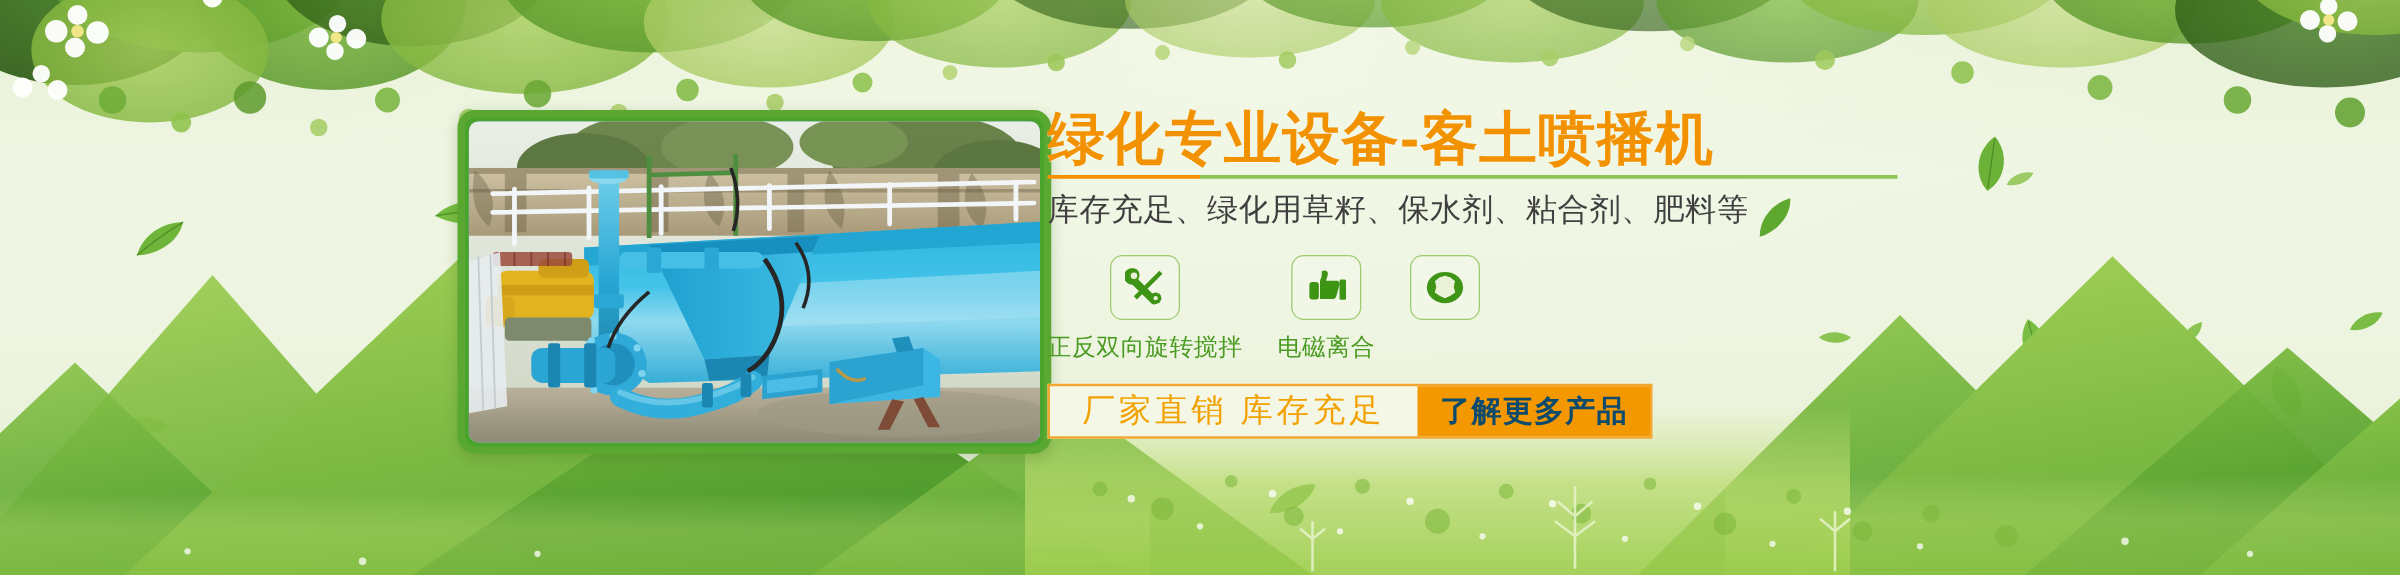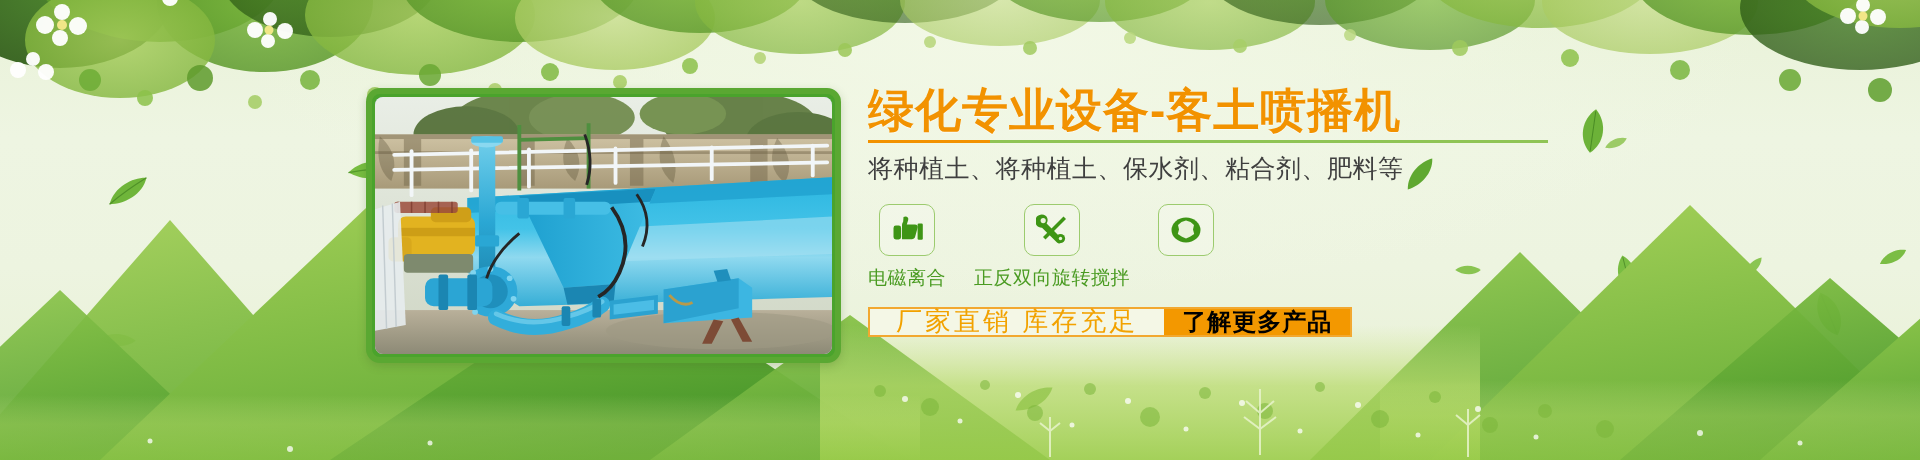--- a/index.html
+++ b/index.html
@@ -84,21 +84,21 @@
     inset: 3px;
     border-radius: 8px;
     overflow: hidden;
     background: #7fa9b8;
   }
   .photo-svg { display: block; width: 100%; height: 100%; }
 
   
   .content {
     position: absolute;
-    left: 868px;
+    left: 838px;
     top: 86px;
     width: 800px;
   }
 
   .headline {
     font-size: 46px;
     line-height: 1.05;
     font-weight: bold;
     color: #f29200;
     letter-spacing: 1px;
@@ -153,38 +153,38 @@
     letter-spacing: 0.5px;
   }
 
   
   .cta {
     margin-top: 16px;
     display: inline-flex;
     align-items: stretch;
     border: 2px solid #f2a830;
     background: #f4f7e6;
-    height: 30px;
+    height: 44px;
     box-sizing: border-box;
   }
   .cta-slogan {
     display: flex;
     align-items: center;
     padding: 0 26px;
     font-size: 26px;
     color: #f2a200;
     letter-spacing: 3px;
     white-space: nowrap;
   }
   .cta-button {
     display: flex;
     align-items: center;
     padding: 0 18px;
     background: #f39800;
-    color: #000000;
+    color: #0c4a6e;
     font-size: 24px;
     font-weight: bold;
     letter-spacing: 1px;
     white-space: nowrap;
     cursor: pointer;
   }
 </style>
 </head>
 <body>
 
@@ -612,57 +612,57 @@
     </div>
   </div>
 
   <div class="content">
 
     <div class="headline">绿化专业设备-客土喷播机</div>
 
     <div class="headline-rule"></div>
 
     <div class="subtitle">
-      <div>将种植土、将种植土、保水剂、粘合剂、肥料等</div>
+      <div>库存充足、绿化用草籽、保水剂、粘合剂、肥料等</div>
     </div>
 
     
     <div class="features">
+
+      <div class="feature">
+        <div class="feature-icon">
+          <svg width="32" height="32" viewBox="0 0 32 32">
+
+            <path d="M10.5,2.5 a6.6,6.6 0 1,0 -4.5,11.2 L21,28.5 a3,3 0 0,0 4.3,-4.3 L10.6,9.5
+                     a6.6,6.6 0 0,0 -0.1,-7 Z" fill="#3e9515" transform="rotate(0 16 16)"></path>
+            <circle cx="7.2" cy="6.6" r="2.6" fill="#eaf3da"></circle>
+
+            <path d="M27.5,2.5 L30,5 L13.5,21.5 L9.5,25.5 L7,23 L11,19 Z" fill="#3e9515"></path>
+            <circle cx="24.5" cy="24.5" r="4.6" fill="#3e9515"></circle>
+            <circle cx="24.5" cy="24.5" r="1.7" fill="#eaf3da"></circle>
+          </svg>
+        </div>
+        <div class="feature-label">正反双向旋转搅拌</div>
+      </div>
 
       <div class="feature">
         <div class="feature-icon">
           <svg width="34" height="30" viewBox="0 0 34 30">
             <path d="M13.5,2 C16,0.5 19,2 18.2,5 L16.8,9.5 L25,9.5 C27,9.5 28.2,11 27.6,12.8
                      L25.2,21.5 C24.8,23.2 23.4,24.2 21.8,24.2 L12,24.2 L12,10.5
                      C12,9 12.6,7.8 13.2,6.6 Z" fill="#3e9515"></path>
             <rect x="3.5" y="10.5" width="7.6" height="14" rx="2.4" fill="#3e9515"></rect>
             <rect x="27.6" y="8.6" width="5.2" height="16.2" rx="1.2" fill="#3e9515"></rect>
           </svg>
         </div>
         <div class="feature-label">电磁离合</div>
       </div>
 
       <div class="feature">
         <div class="feature-icon">
-          <svg width="32" height="32" viewBox="0 0 32 32">
-
-            <path d="M10.5,2.5 a6.6,6.6 0 1,0 -4.5,11.2 L21,28.5 a3,3 0 0,0 4.3,-4.3 L10.6,9.5
-                     a6.6,6.6 0 0,0 -0.1,-7 Z" fill="#3e9515" transform="rotate(0 16 16)"></path>
-            <circle cx="7.2" cy="6.6" r="2.6" fill="#eaf3da"></circle>
-
-            <path d="M27.5,2.5 L30,5 L13.5,21.5 L9.5,25.5 L7,23 L11,19 Z" fill="#3e9515"></path>
-            <circle cx="24.5" cy="24.5" r="4.6" fill="#3e9515"></circle>
-            <circle cx="24.5" cy="24.5" r="1.7" fill="#eaf3da"></circle>
-          </svg>
-        </div>
-        <div class="feature-label">正反双向旋转搅拌</div>
-      </div>
-
-      <div class="feature">
-        <div class="feature-icon">
           <svg width="34" height="32" viewBox="0 0 34 32">
             <ellipse cx="17" cy="16" rx="14.5" ry="12.5" fill="#3e9515"></ellipse>
             <path d="M17,6.5 L21.5,8 L25,11 L24,15.5 L25.2,20 L21,22.8 L17,24.5 L13,22.8
                      L8.8,20 L10,15.5 L9,11 L12.5,8 Z" fill="#eaf3da"></path>
           </svg>
         </div>
       </div>
 
     </div>
 

